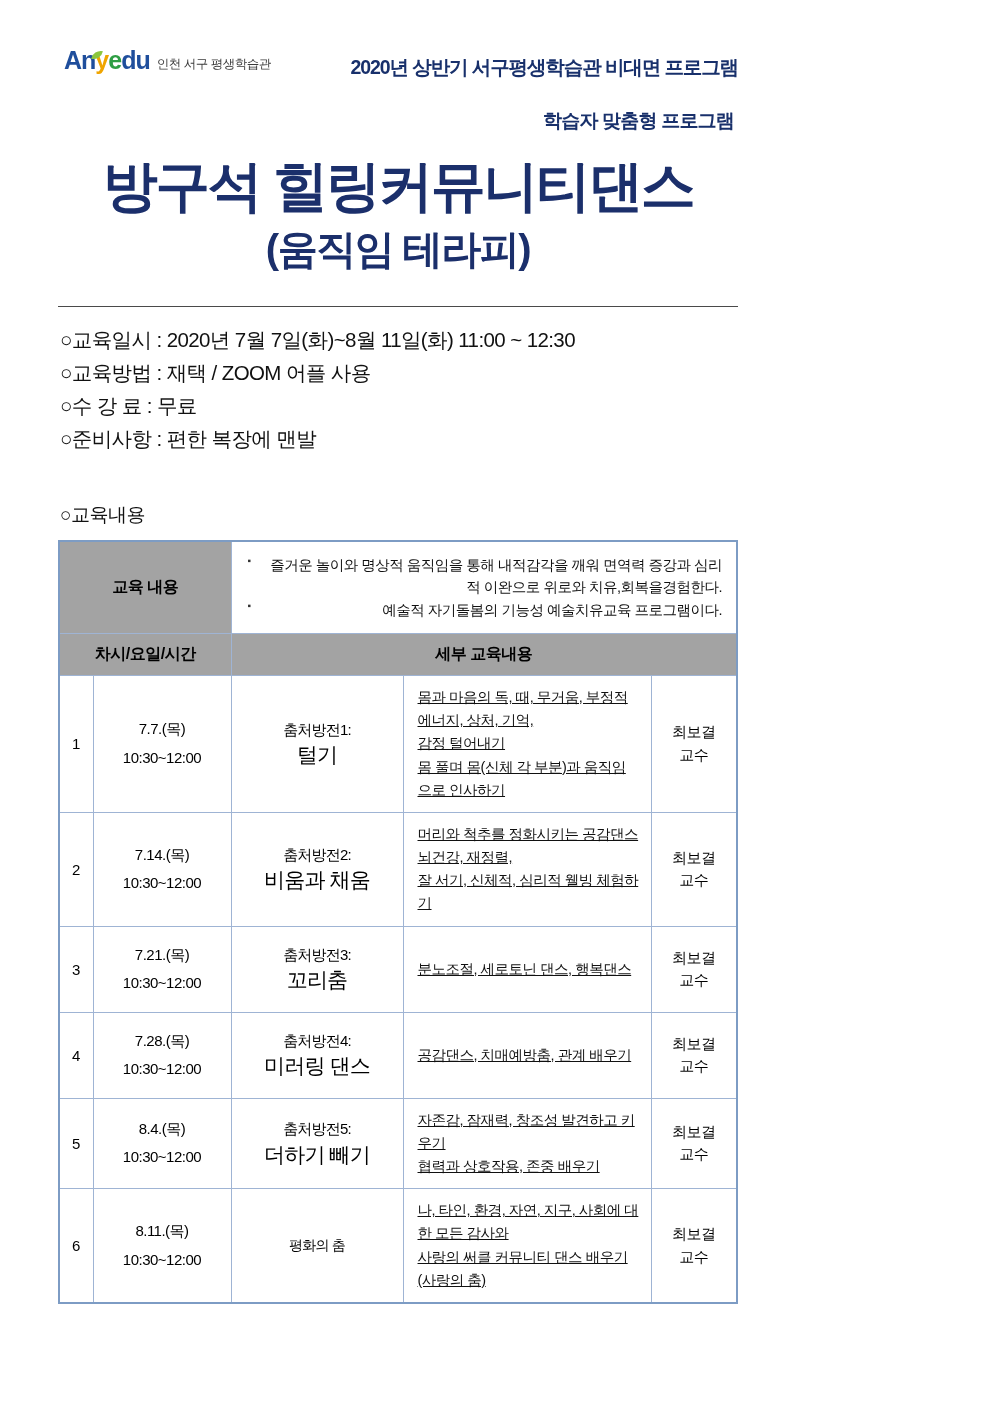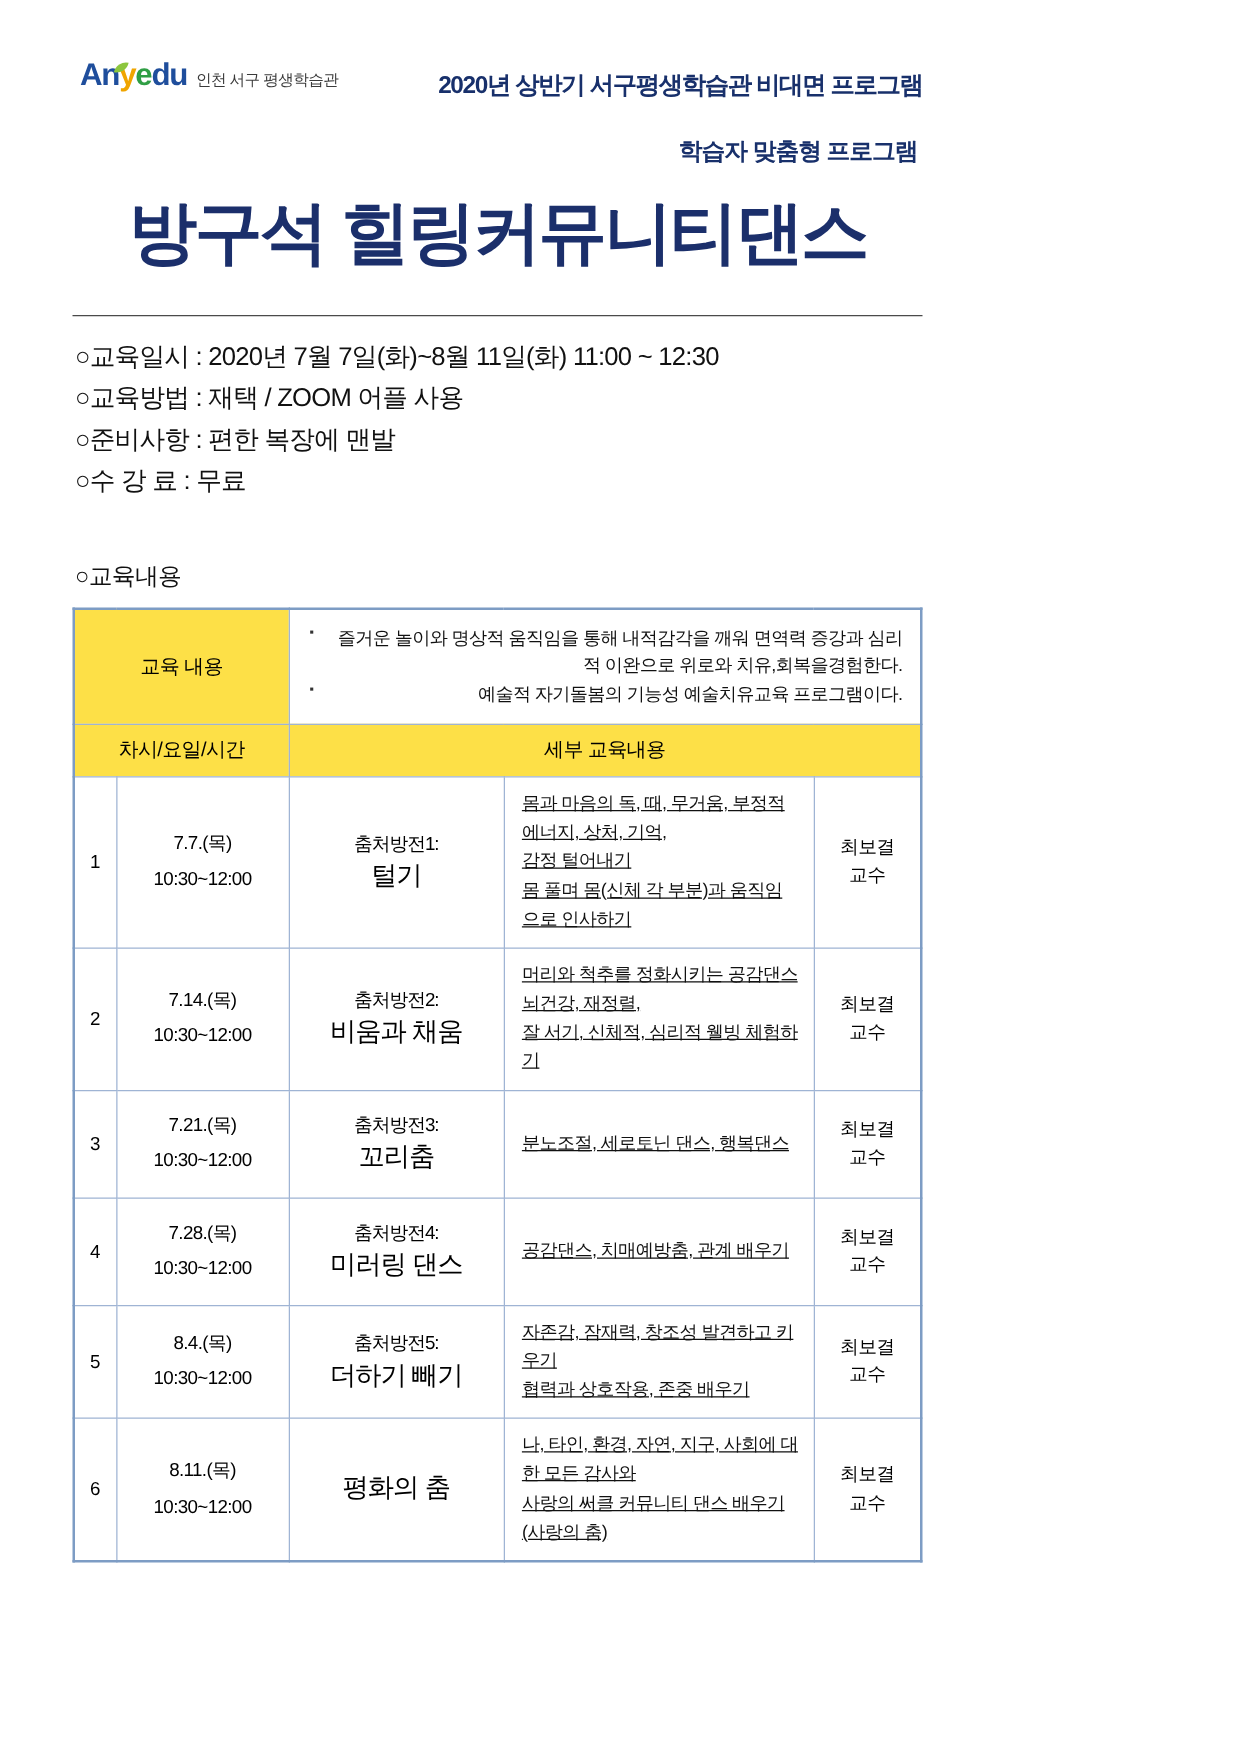--- a/index.html
+++ b/index.html
@@ -141,25 +141,25 @@
     table-layout: fixed;
   }
   table.sched td {
     border: 1px solid #9fb4d4;
     vertical-align: middle;
   }
   .outer-border {
     border: 2px solid #7d9cc4;
   }
   .cell-head {
-    background: #fde047;
+    background: #a3a3a3;
     text-align: center;
     font-size: 16px;
     letter-spacing: -0.5px;
-    font-weight: normal;
+    font-weight: bold;
     padding: 10px 4px;
   }
   .cell-overview {
     padding: 12px 14px 12px 16px;
     font-size: 14.5px;
     line-height: 1.55;
     letter-spacing: -0.5px;
     color: #111;
   }
   .bullet-line {
@@ -198,21 +198,21 @@
     font-size: 15px;
     display: block;
     line-height: 1.5;
   }
   .cell-topic .t2 {
     font-size: 21px;
     display: block;
     line-height: 1.35;
   }
   .cell-topic .single {
-    font-size: 21px;
+    font-size: 14px;
     display: block;
     line-height: 1.35;
   }
   .cell-detail {
     font-size: 14.5px;
     letter-spacing: -0.5px;
     line-height: 1.6;
     padding: 10px 12px 10px 14px;
     color: #111;
     text-decoration: underline;
@@ -240,28 +240,29 @@
       <div class="logo-text">인천 서구 평생학습관</div>
     </div>
     <div class="top-title">2020년 상반기 서구평생학습관 비대면 프로그램</div>
   </div>
 
   <div class="sub-title-row">
     <span class="sub-title">학습자 맞춤형 프로그램</span>
   </div>
 
   <div class="main-title">방구석 힐링커뮤니티댄스</div>
+  <div class="main-title-2">(움직임 테라피)</div>
 
   <hr class="hr">
 
   <div class="info-list">
     <div class="info-line">○교육일시 : 2020년 7월 7일(화)~8월 11일(화) 11:00 ~ 12:30</div>
     <div class="info-line">○교육방법 : 재택 / ZOOM 어플 사용</div>
+    <div class="info-line">○수 강 료 : 무료</div>
     <div class="info-line">○준비사항 : 편한 복장에 맨발</div>
-    <div class="info-line">○수 강 료 : 무료</div>
   </div>
 
   <div class="section-label">○교육내용</div>
 
   <table class="sched outer-border">
     <colgroup>
       <col style="width:34px">
       <col style="width:138px">
       <col style="width:172px">
       <col>

